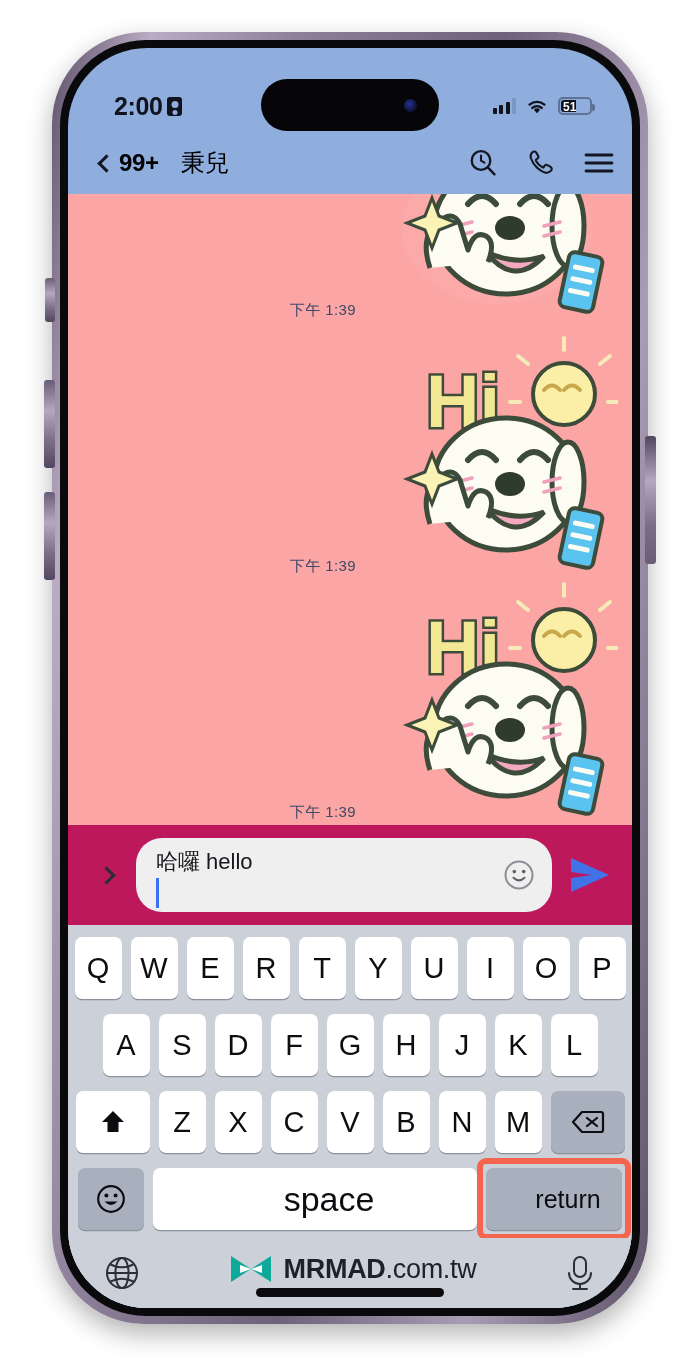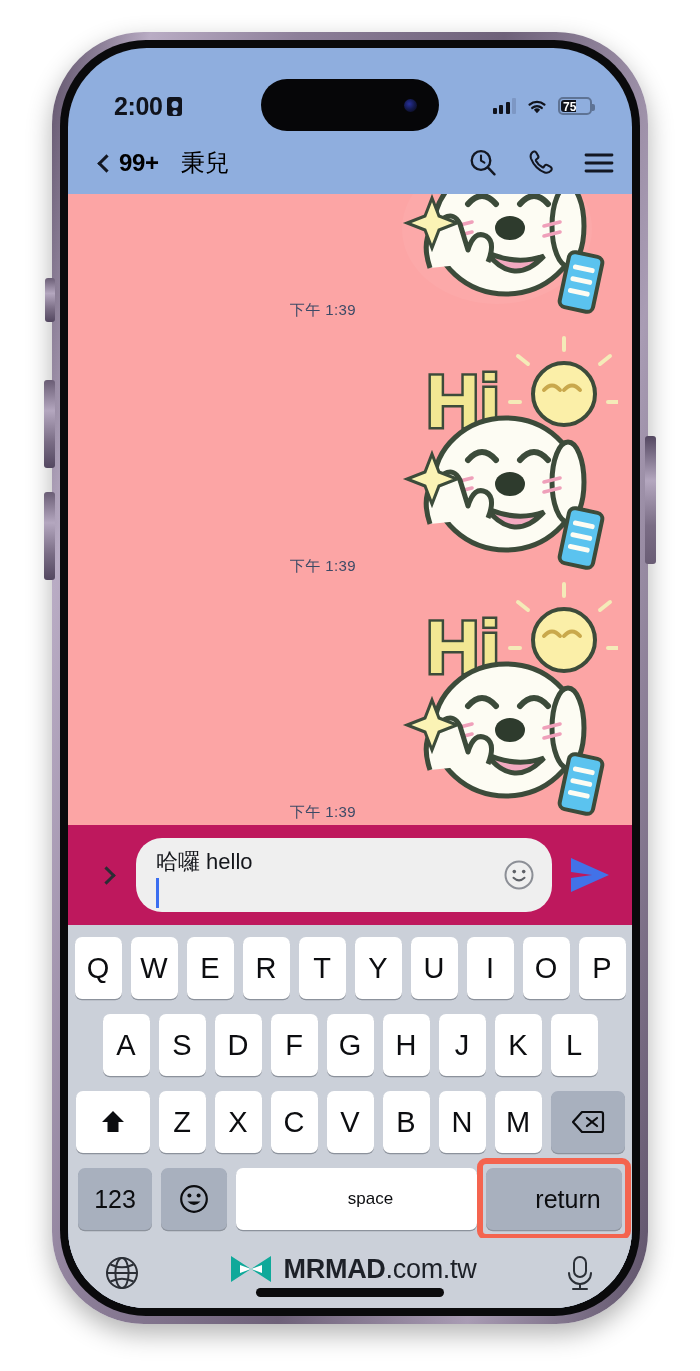--- a/index.html
+++ b/index.html
@@ -125,21 +125,21 @@
     display:flex; align-items:center; justify-content:center;
     font-size:29px; color:#0c0d10; box-shadow:0 1.2px 0 rgba(90,95,105,.55);
     cursor:pointer; font-weight:400;
   }
   .krow.r1{ padding:0 10px; }
   .krow.r2{ padding:0 35px; }
   .krow.r3{ padding:0 10px; }
   .krow.r4{ padding:0 10px; margin-bottom:0; }
   .key.dark{ background:#A8B0BE; }
   .key.wide-fn{ flex:none; width:74px; }
-  .key.space{ flex:1; font-size:17px;padding-left:28px; }
+  .key.space{ flex:1; font-size:34px;padding-left:28px; }
   .key.num{ flex:none; width:74px; font-size:25px; }
   .key.emoji-k{ flex:none; width:66px; }
   .key.ret{ flex:none; width:136px; font-size:25px;padding-left:28px; }
   .ret-wrap{ position:relative; flex:none; }
   .ret-highlight{
     position:absolute; left:-9px; top:-10px; width:154px; height:82px;
     border:6px solid #F4644F; border-radius:9px; pointer-events:none;
   }
   .krow.r4{ align-items:center; }
 
@@ -306,21 +306,21 @@
             <i></i>
             <i></i>
           </div>
         <svg class="wifi" viewBox="0 0 22 17">
           <path d="M11 15.3 l3.1-3.6a4.6 4.6 0 0 0-6.2 0z" fill="#10131c"></path>
           <path d="M3.6 6.6a11.5 11.5 0 0 1 14.8 0" fill="none" stroke="#10131c" stroke-width="2.4" stroke-linecap="round"></path>
           <path d="M6.3 9.9a7.4 7.4 0 0 1 9.4 0" fill="none" stroke="#10131c" stroke-width="2.4" stroke-linecap="round"></path>
         </svg>
         <div class="batt">
           <div class="batt-fill" style="width: 51%;"></div>
-          <div class="batt-num">75</div>
+          <div class="batt-num">51</div>
         </div>
       </div>
     </div>
 
     <div class="navbar">
       <div class="nav-back">
         <div class="chev"></div>
         <div class="nav-unread">99+</div>
       </div>
       <div class="nav-title">秉兒</div>
@@ -409,21 +409,20 @@
             <path d="M11 3 H30 a2 2 0 0 1 2 2 V21 a2 2 0 0 1 -2 2 H11 L2 13 Z" fill="none" stroke="#0c0d10" stroke-width="2.2" stroke-linejoin="round"></path>
             <g stroke="#0c0d10" stroke-width="2.2" stroke-linecap="round">
               <line x1="16" y1="9" x2="26" y2="17"></line>
                 <line x1="26" y1="9" x2="16" y2="17"></line>
             </g>
           </svg>
         </div>
       </div>
 
       <div class="krow r4">
-        <div class="key num dark">123</div>
         <div class="key emoji-k dark">
           <svg width="32" height="32" viewBox="0 0 32 32">
             <circle cx="16" cy="16" r="12.8" fill="none" stroke="#0c0d10" stroke-width="2.2"></circle>
             <circle cx="11.4" cy="12.6" r="2" fill="#0c0d10"></circle>
             <circle cx="20.6" cy="12.6" r="2" fill="#0c0d10"></circle>
             <path d="M9.5 18.5 q6.5 7 13 0 z" fill="#0c0d10"></path>
           </svg>
         </div>
         <div class="key space">space</div>
         <div class="ret-wrap">

